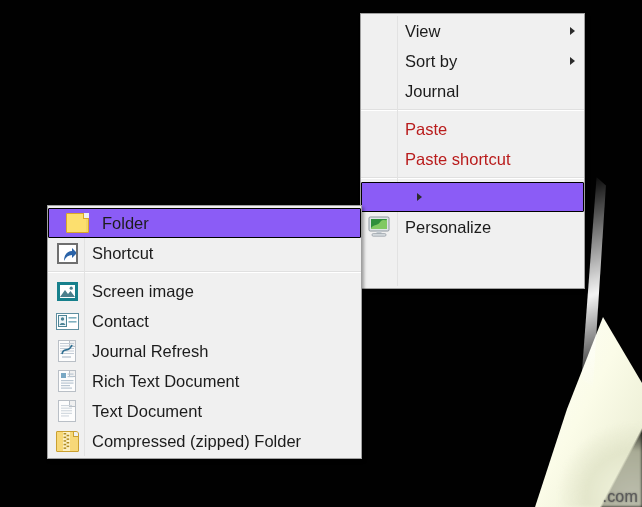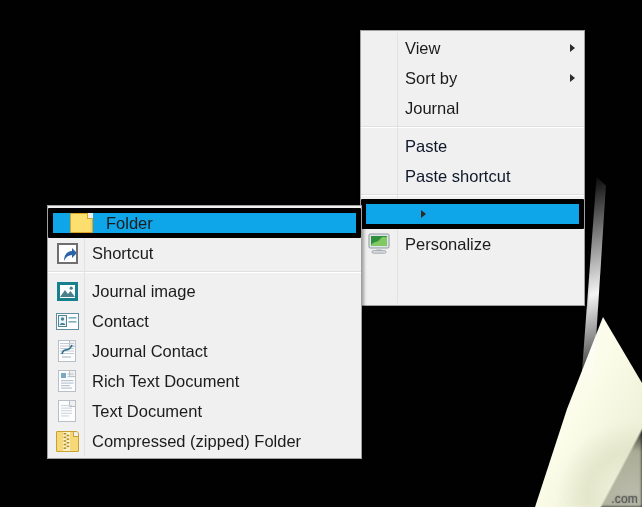--- a/index.html
+++ b/index.html
@@ -47,21 +47,21 @@
     height: 96px;
     background: radial-gradient(circle at 90% 90%, #f7f9e4 0%, #dfe2c6 38%, rgba(0,0,0,0) 62%);
     filter: blur(1.4px);
     opacity: .75;
   }
   #wall-watermark {
     position: absolute;
     right: 4px;
     bottom: 1px;
     font-family: "Liberation Sans", sans-serif;
-    font-size: 12px;
+    font-size: 16px;
     color: #5b5b5b;
     letter-spacing: .2px;
     text-shadow: 0 0 2px rgba(0,0,0,.5);
     pointer-events: none;
   }
 
   
   .ctx-menu {
     position: absolute;
     background: #f0f0f0;
@@ -96,53 +96,53 @@
     height: 30px;
     display: flex;
     align-items: center;
     justify-content: center;
   }
   .mi .mi-label {
     flex: 1;
     padding-left: 8px;
     line-height: 1;
   }
-  .mi.disabled .mi-label { color: #0f172a; }
+  .mi.disabled .mi-label { color: #b91c1c; }
   .mi .mi-arrow {
     width: 24px;
     min-width: 24px;
     display: flex;
     align-items: center;
     justify-content: center;
   }
   .mi .mi-arrow span {
     display: block;
     width: 0; height: 0;
     border-left: 5px solid #2b2b2b;
     border-top: 4.5px solid transparent;
     border-bottom: 4.5px solid transparent;
   }
   .mi.selected {
-    background: #0ea5e9;
-    border: 5px solid #000000;
+    background: #8b5cf6;
+    border: 1px solid #000000;
     border-radius: 1px;
     padding-left: 12px;
   }
   .mi.selected .mi-icon { width: 33px; min-width: 33px; }
   .sep {
     height: 1px;
     margin: 3px 0 3px 0;
     background: #e0e0e0;
     border-bottom: 1px solid #ffffff;
   }
 
   
   #menu-main {
     left: 360px;
-    top: 30px;
+    top: 13px;
     width: 225px;
     height: 276px;
   }
   #menu-main .gutter-line { left: 36px; }
 
   #menu-new-submenu {
     left: 47px;
     top: 205px;
     width: 315px;
     height: 254px;
@@ -335,21 +335,21 @@
         <div class="mi">
           <span class="mi-icon">
             <span class="ico ico-bitmap">
               <svg width="15" height="13" viewBox="0 0 15 13">
                 <rect x="0" y="0" width="15" height="13" fill="#ffffff"></rect>
                 <path d="M0 12 L5 5 L8 9 L10.5 6 L15 12 Z" fill="#4b7f8c"></path>
                 <circle cx="11.2" cy="3.2" r="1.6" fill="#4b7f8c"></circle>
               </svg>
             </span>
           </span>
-          <span class="mi-label">Journal image</span>
+          <span class="mi-label">Screen image</span>
           <span class="mi-arrow"></span>
         </div>
         <div class="mi">
           <span class="mi-icon">
             <span class="ico ico-contact">
               <svg width="21" height="15" viewBox="0 0 21 15">
                 <rect x="1.5" y="1.5" width="8" height="11" fill="#eef5f8" stroke="#4d8496" stroke-width="1"></rect>
                 <circle cx="5.5" cy="5" r="1.7" fill="#4d8496"></circle>
                 <path d="M2.6 11 C3.2 8.4 7.8 8.4 8.4 11 Z" fill="#4d8496"></path>
                 <rect x="11.5" y="3" width="8" height="1.6" fill="#7fb0bf"></rect>
@@ -367,21 +367,21 @@
                 <rect x="1" y="2" width="14" height="1" fill="#c3ccd6"></rect>
                 <rect x="1" y="4.5" width="14" height="1" fill="#c3ccd6"></rect>
                 <rect x="1" y="7" width="14" height="1" fill="#c3ccd6"></rect>
                 <rect x="1" y="9.5" width="14" height="1" fill="#c3ccd6"></rect>
                 <rect x="1" y="12" width="14" height="1" fill="#c3ccd6"></rect>
                 <path d="M3 13 C5 5 9 13 13 4" stroke="#2f6f91" stroke-width="1.7" fill="none"></path>
                 <rect x="3" y="15.5" width="9" height="1" fill="#9fb0bf"></rect>
               </svg>
             </span>
           </span>
-          <span class="mi-label">Journal Contact</span>
+          <span class="mi-label">Journal Refresh</span>
           <span class="mi-arrow"></span>
         </div>
         <div class="mi">
           <span class="mi-icon">
             <span class="ico ico-doc">
               <svg width="16" height="20" viewBox="0 0 16 20">
                 <rect x="2" y="2" width="5" height="5" fill="#7aa8c4"></rect>
                 <rect x="8.5" y="2.5" width="6" height="1.2" fill="#b9c6d2"></rect>
                 <rect x="8.5" y="5" width="6" height="1.2" fill="#b9c6d2"></rect>
                 <rect x="2" y="9" width="12.5" height="1.2" fill="#b9c6d2"></rect>

